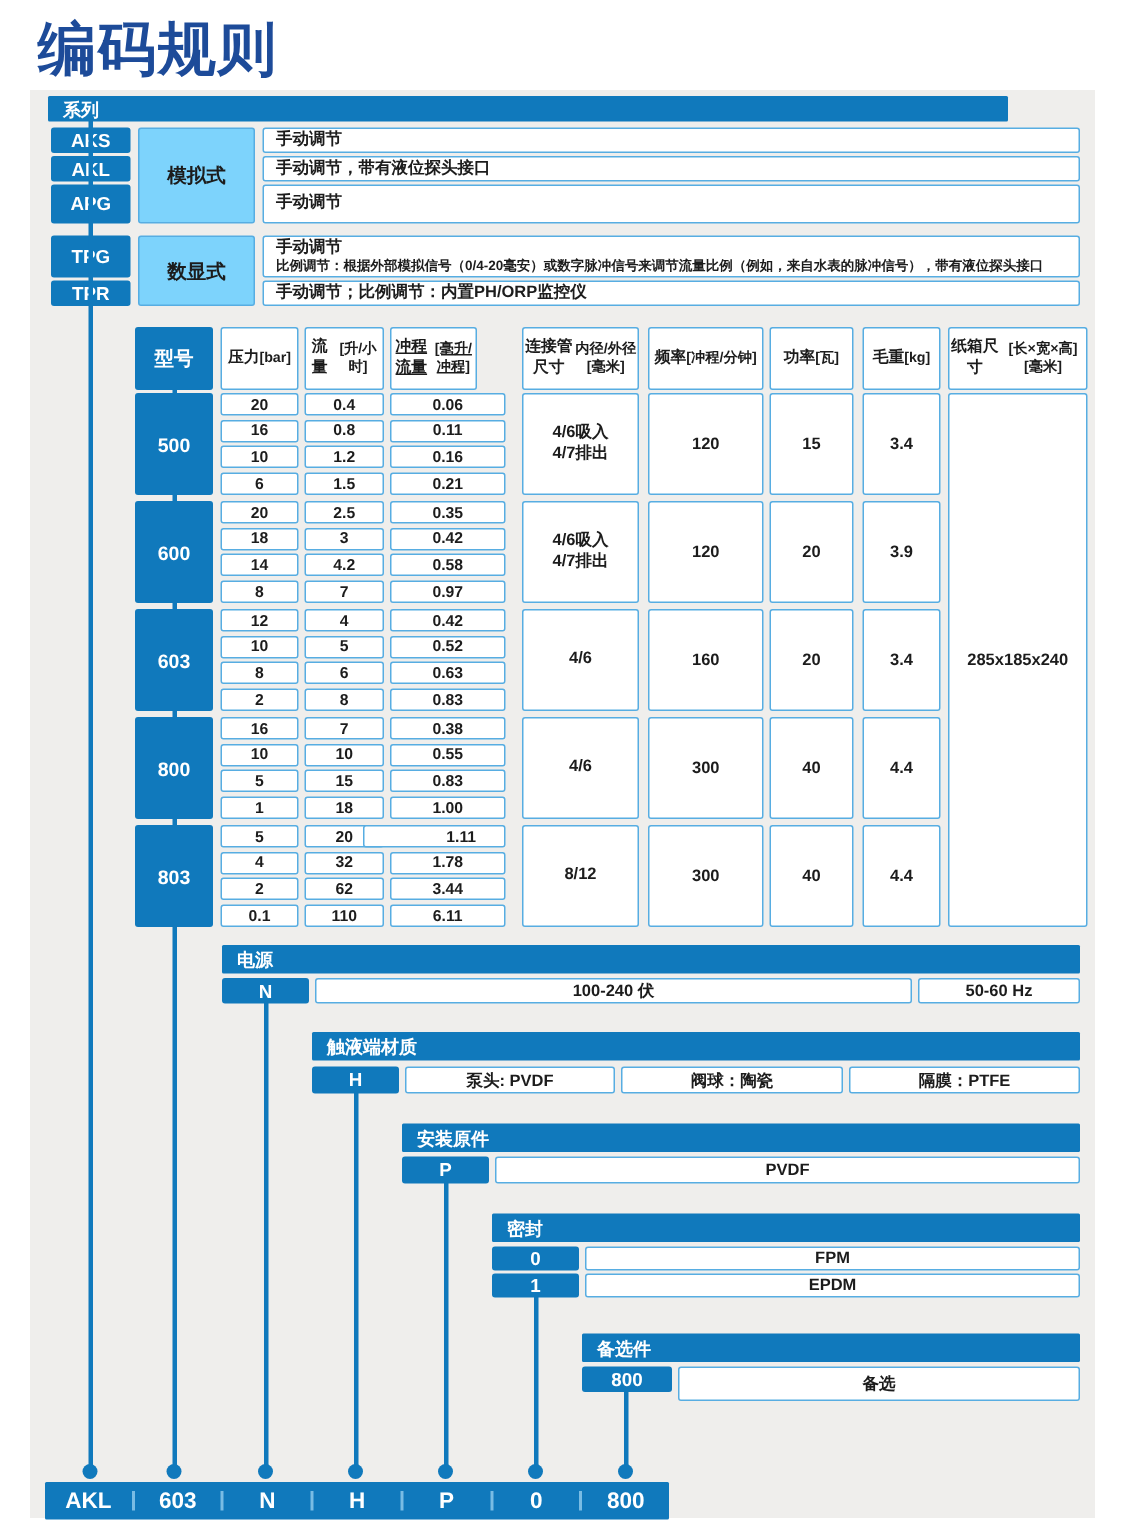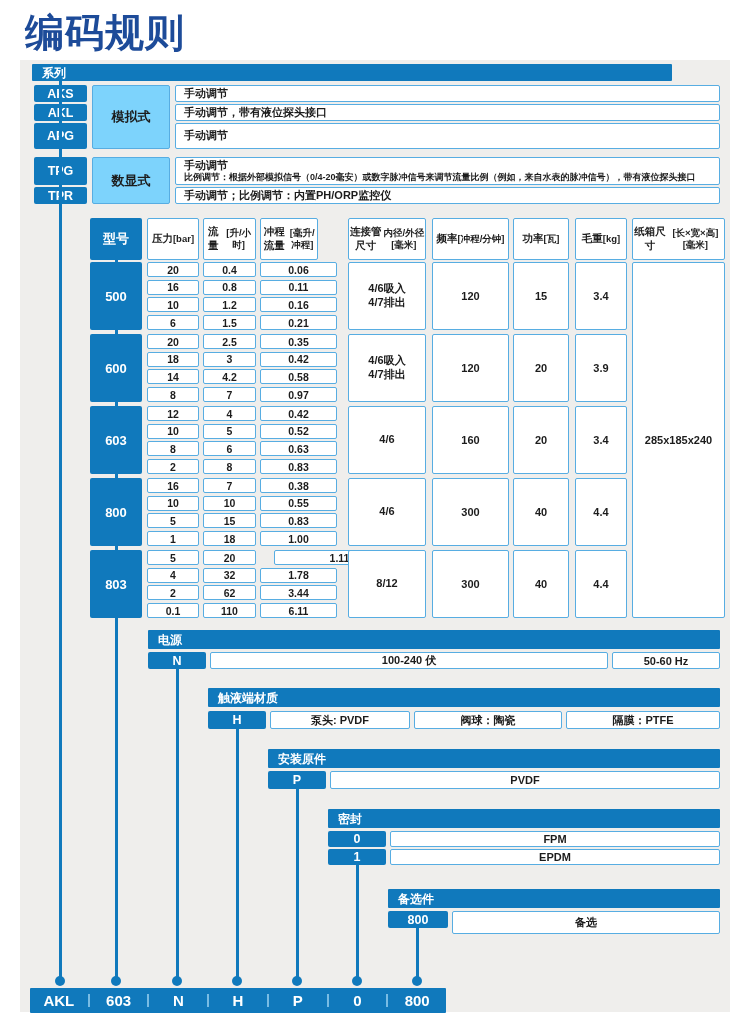--- a/index.html
+++ b/index.html
@@ -120,21 +120,21 @@
     <div id="spec-table" class="abs" style="left:70px; top:158px; width:635px; height:400px;">
         <div class="bluebox" style="left:0px;top:0;width:52px;height:42px;font-size:13px;">型号</div>
         <div class="wbox hdr2" style="left:57px;top:0;width:52px;height:42px;">
           <div class="hl">压力</div>
           <div class="hu">[bar]</div>
         </div>
         <div class="wbox hdr2" style="left:113px;top:0;width:53px;height:42px;">
           <div class="hl">流量</div>
           <div class="hu">[升/小时]</div>
         </div>
-        <div class="wbox hdr2" style="left:170px;top:0;width:58px;height:42px;">
+        <div class="wbox hdr2" style="left:170px;top:0;width:58px;height:42px;text-decoration:underline;">
           <div class="hl">冲程流量</div>
           <div class="hu">[毫升/冲程]</div>
         </div>
         <div class="wbox hdr2" style="left:258px;top:0;width:78px;height:42px;">
           <div class="hl">连接管尺寸</div>
           <div class="hu">内径/外径[毫米]</div>
         </div>
         <div class="wbox hdr2" style="left:342px;top:0;width:77px;height:42px;">
           <div class="hl">频率</div>
           <div class="hu">[冲程/分钟]</div>
@@ -231,21 +231,21 @@
         <div class="wbox center" style="left:485px;top:260px;width:52px;height:68px;">4.4</div>
         <div class="bluebox" style="left:0px;top:332px;width:52px;height:68px;font-size:13px;">803</div>
         <div class="wbox center cell-sm" style="left:57px;top:332px;width:52px;height:15px;">5</div>
         <div class="wbox center cell-sm" style="left:57px;top:349.6666666666667px;width:52px;height:15px;">4</div>
         <div class="wbox center cell-sm" style="left:57px;top:367.3333333333333px;width:52px;height:15px;">2</div>
         <div class="wbox center cell-sm" style="left:57px;top:385px;width:52px;height:15px;">0.1</div>
         <div class="wbox center cell-sm" style="left:113px;top:332px;width:53px;height:15px;">20</div>
         <div class="wbox center cell-sm" style="left:113px;top:349.6666666666667px;width:53px;height:15px;">32</div>
         <div class="wbox center cell-sm" style="left:113px;top:367.3333333333333px;width:53px;height:15px;">62</div>
         <div class="wbox center cell-sm" style="left:113px;top:385px;width:53px;height:15px;">110</div>
-        <div class="wbox center cell-sm" style="left:184px;top:332px;width:95px;height:15px;padding-left:36px;">1.11</div>
+        <div class="wbox center cell-sm" style="left:152px;top:332px;width:95px;height:15px;padding-left:36px;">1.11</div>
         <div class="wbox center cell-sm" style="left:170px;top:349.6666666666667px;width:77px;height:15px;">1.78</div>
         <div class="wbox center cell-sm" style="left:170px;top:367.3333333333333px;width:77px;height:15px;">3.44</div>
         <div class="wbox center cell-sm" style="left:170px;top:385px;width:77px;height:15px;">6.11</div>
         <div class="wbox pipe2" style="left:258px;top:332px;width:78px;height:68px;">
           <div>8/12</div>
         </div>
         <div class="wbox center" style="left:342px;top:332px;width:77px;height:68px;">300</div>
         <div class="wbox center" style="left:423px;top:332px;width:56px;height:68px;">40</div>
         <div class="wbox center" style="left:485px;top:332px;width:52px;height:68px;">4.4</div>
         <div class="wbox center" style="left:542px;top:44px;width:93px;height:356px;">285x185x240</div>

